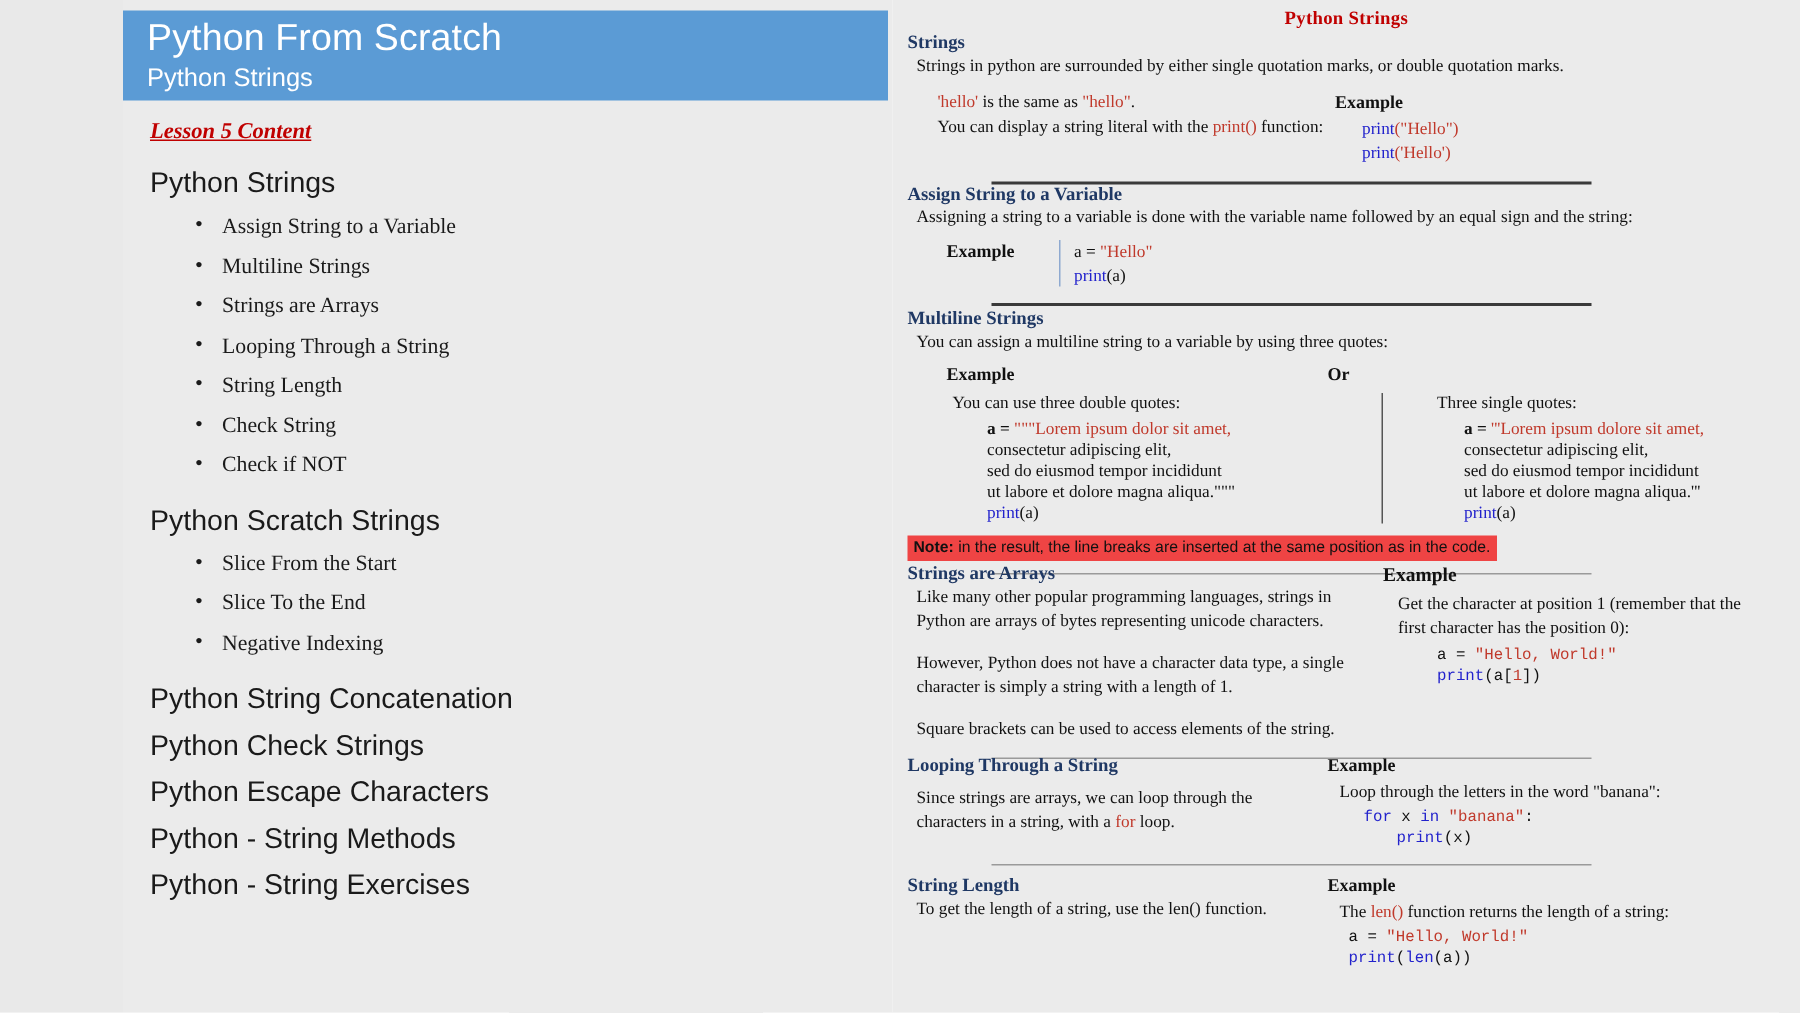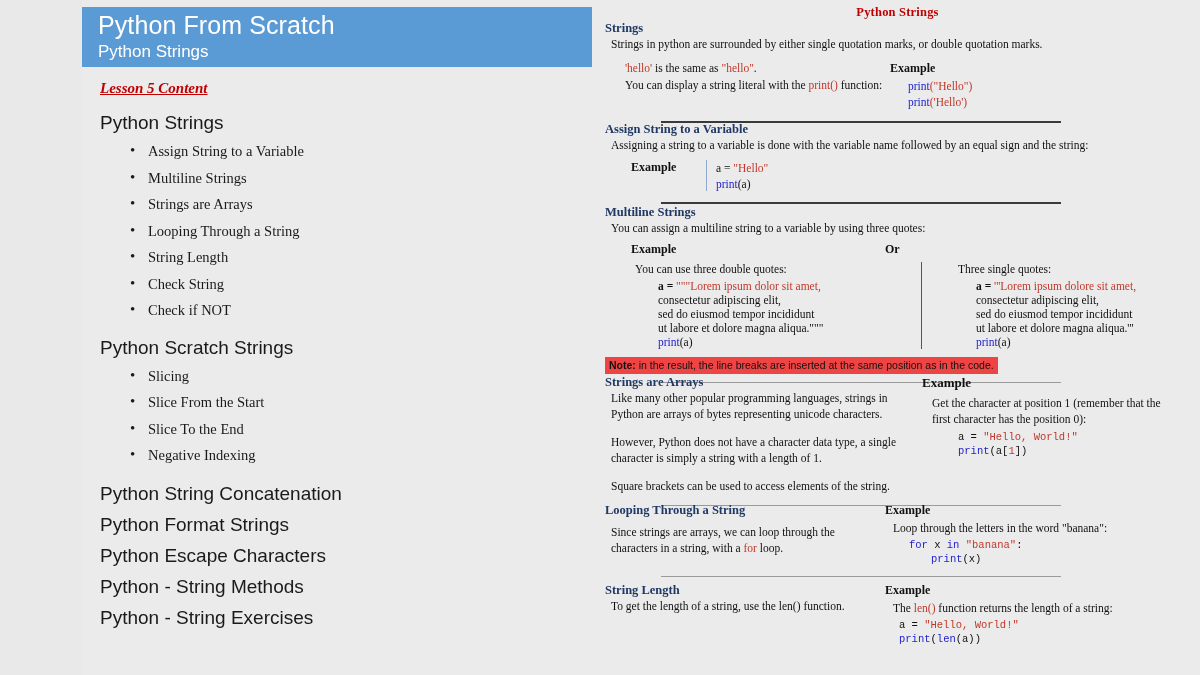--- a/index.html
+++ b/index.html
@@ -132,30 +132,29 @@
         <li class="toc-li">Looping Through a String</li>
         <li class="toc-li">String Length</li>
         <li class="toc-li">Check String</li>
         <li class="toc-li">Check if NOT</li>
       </ul>
 
       <div class="grp-gap"></div>
 
       <div class="toc-h">Python Scratch Strings</div>
       <ul class="toc-ul">
-        <li class="toc-li">Slicing</li>
         <li class="toc-li">Slice From the Start</li>
         <li class="toc-li">Slice To the End</li>
         <li class="toc-li">Negative Indexing</li>
       </ul>
 
       <div class="grp-gap"></div>
 
       <div class="toc-h tight">Python String Concatenation</div>
-      <div class="toc-h tight">Python Format Strings</div>
+      <div class="toc-h tight">Python Check Strings</div>
       <div class="toc-h tight">Python Escape Characters</div>
       <div class="toc-h tight">Python - String Methods</div>
       <div class="toc-h tight">Python - String Exercises</div>
     </div>
   </div>
 
   <div class="right-pane">
 
     <div class="doc-title">Python Strings</div>
 

